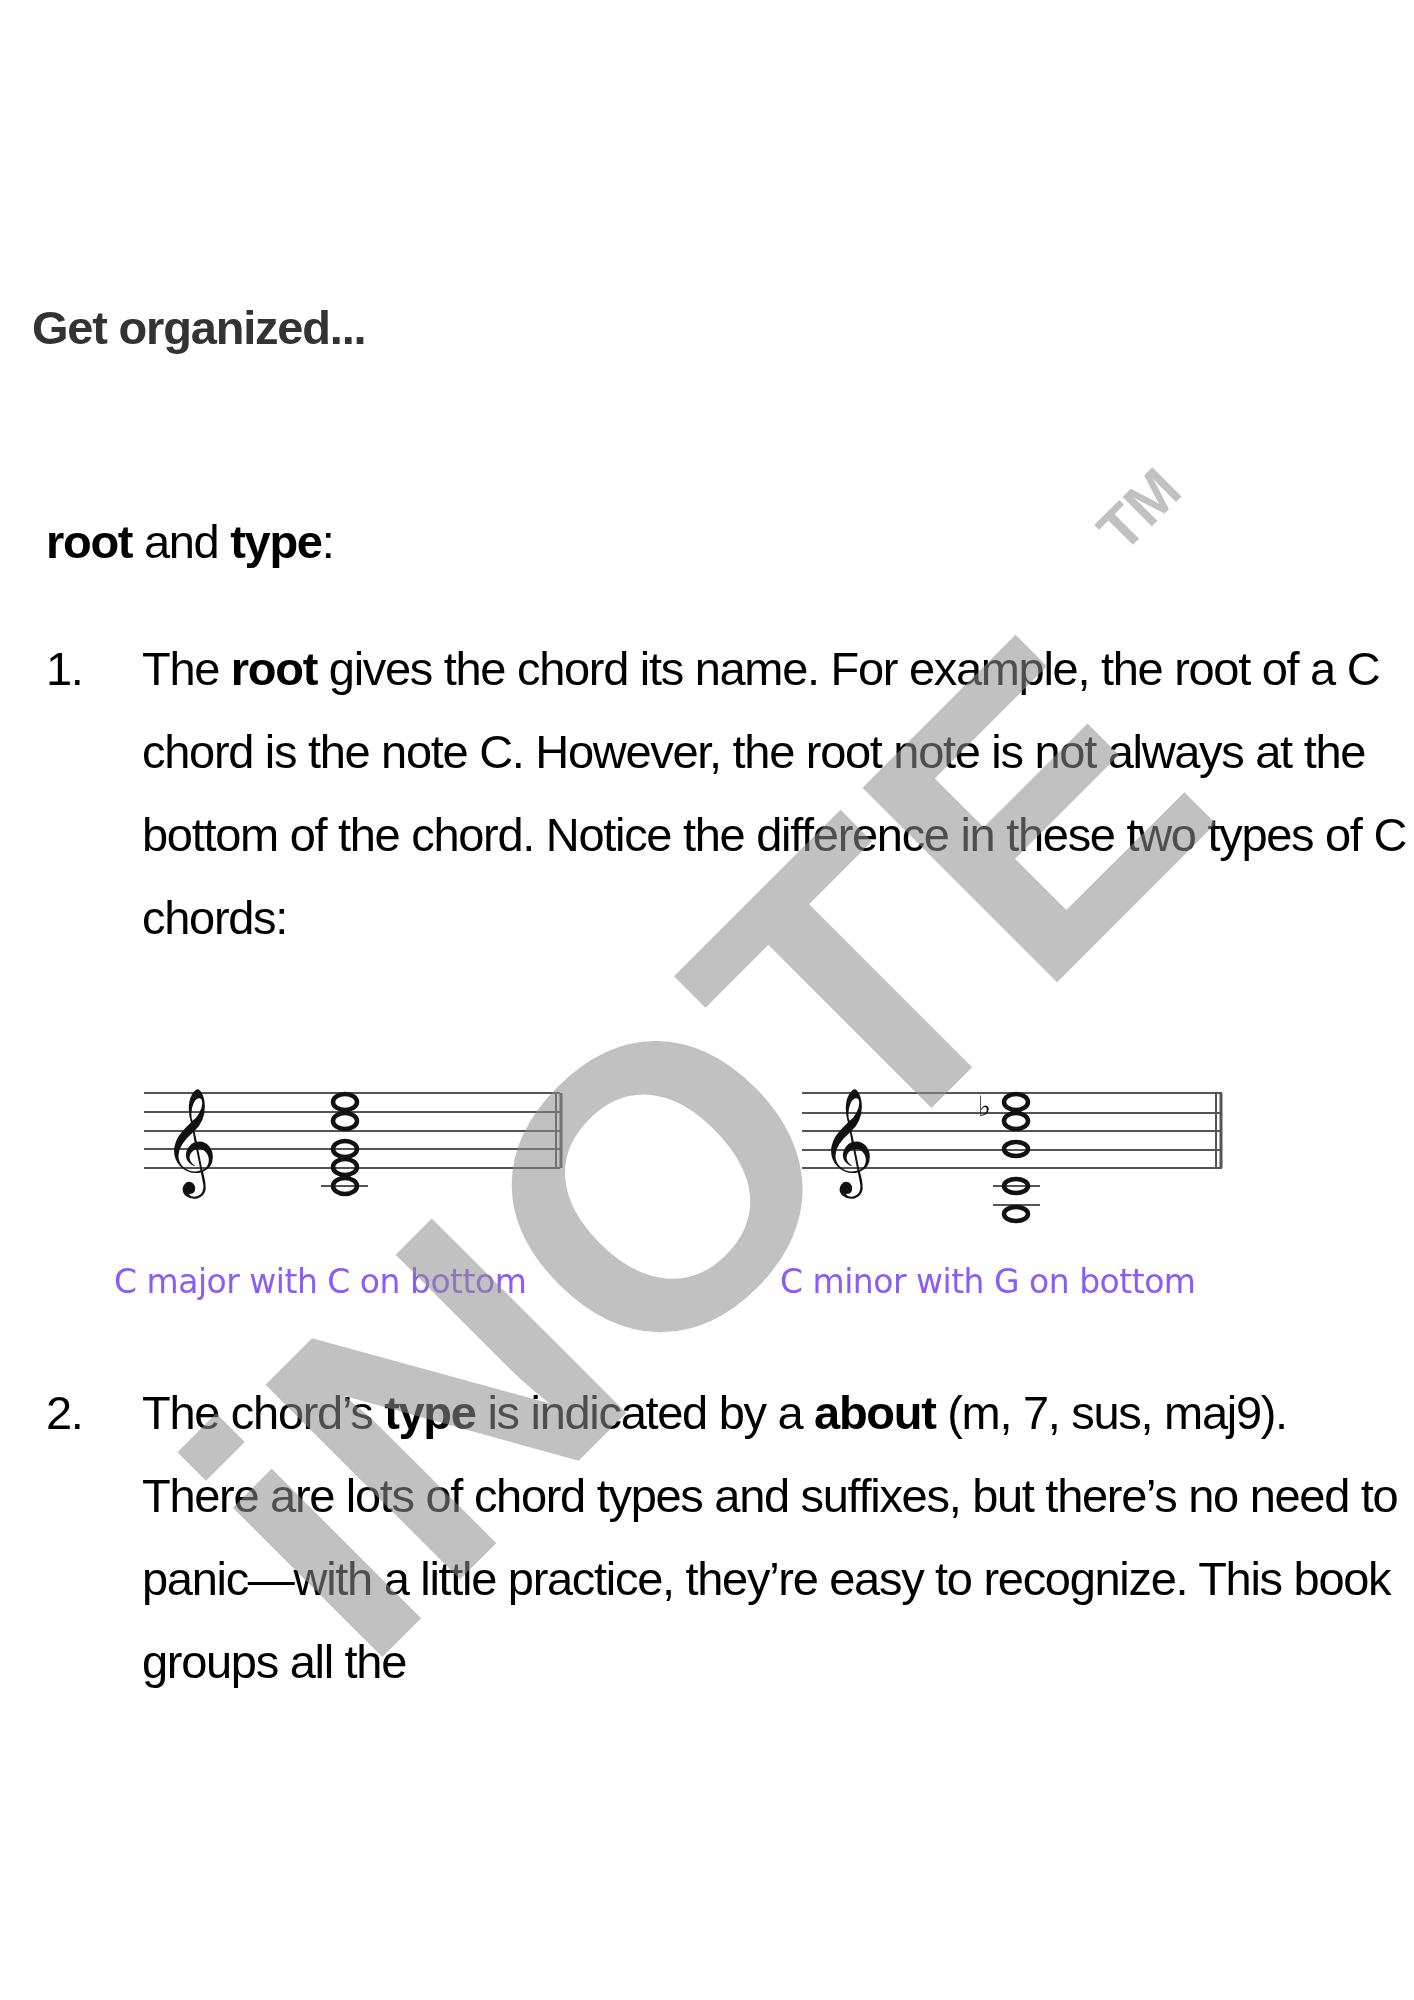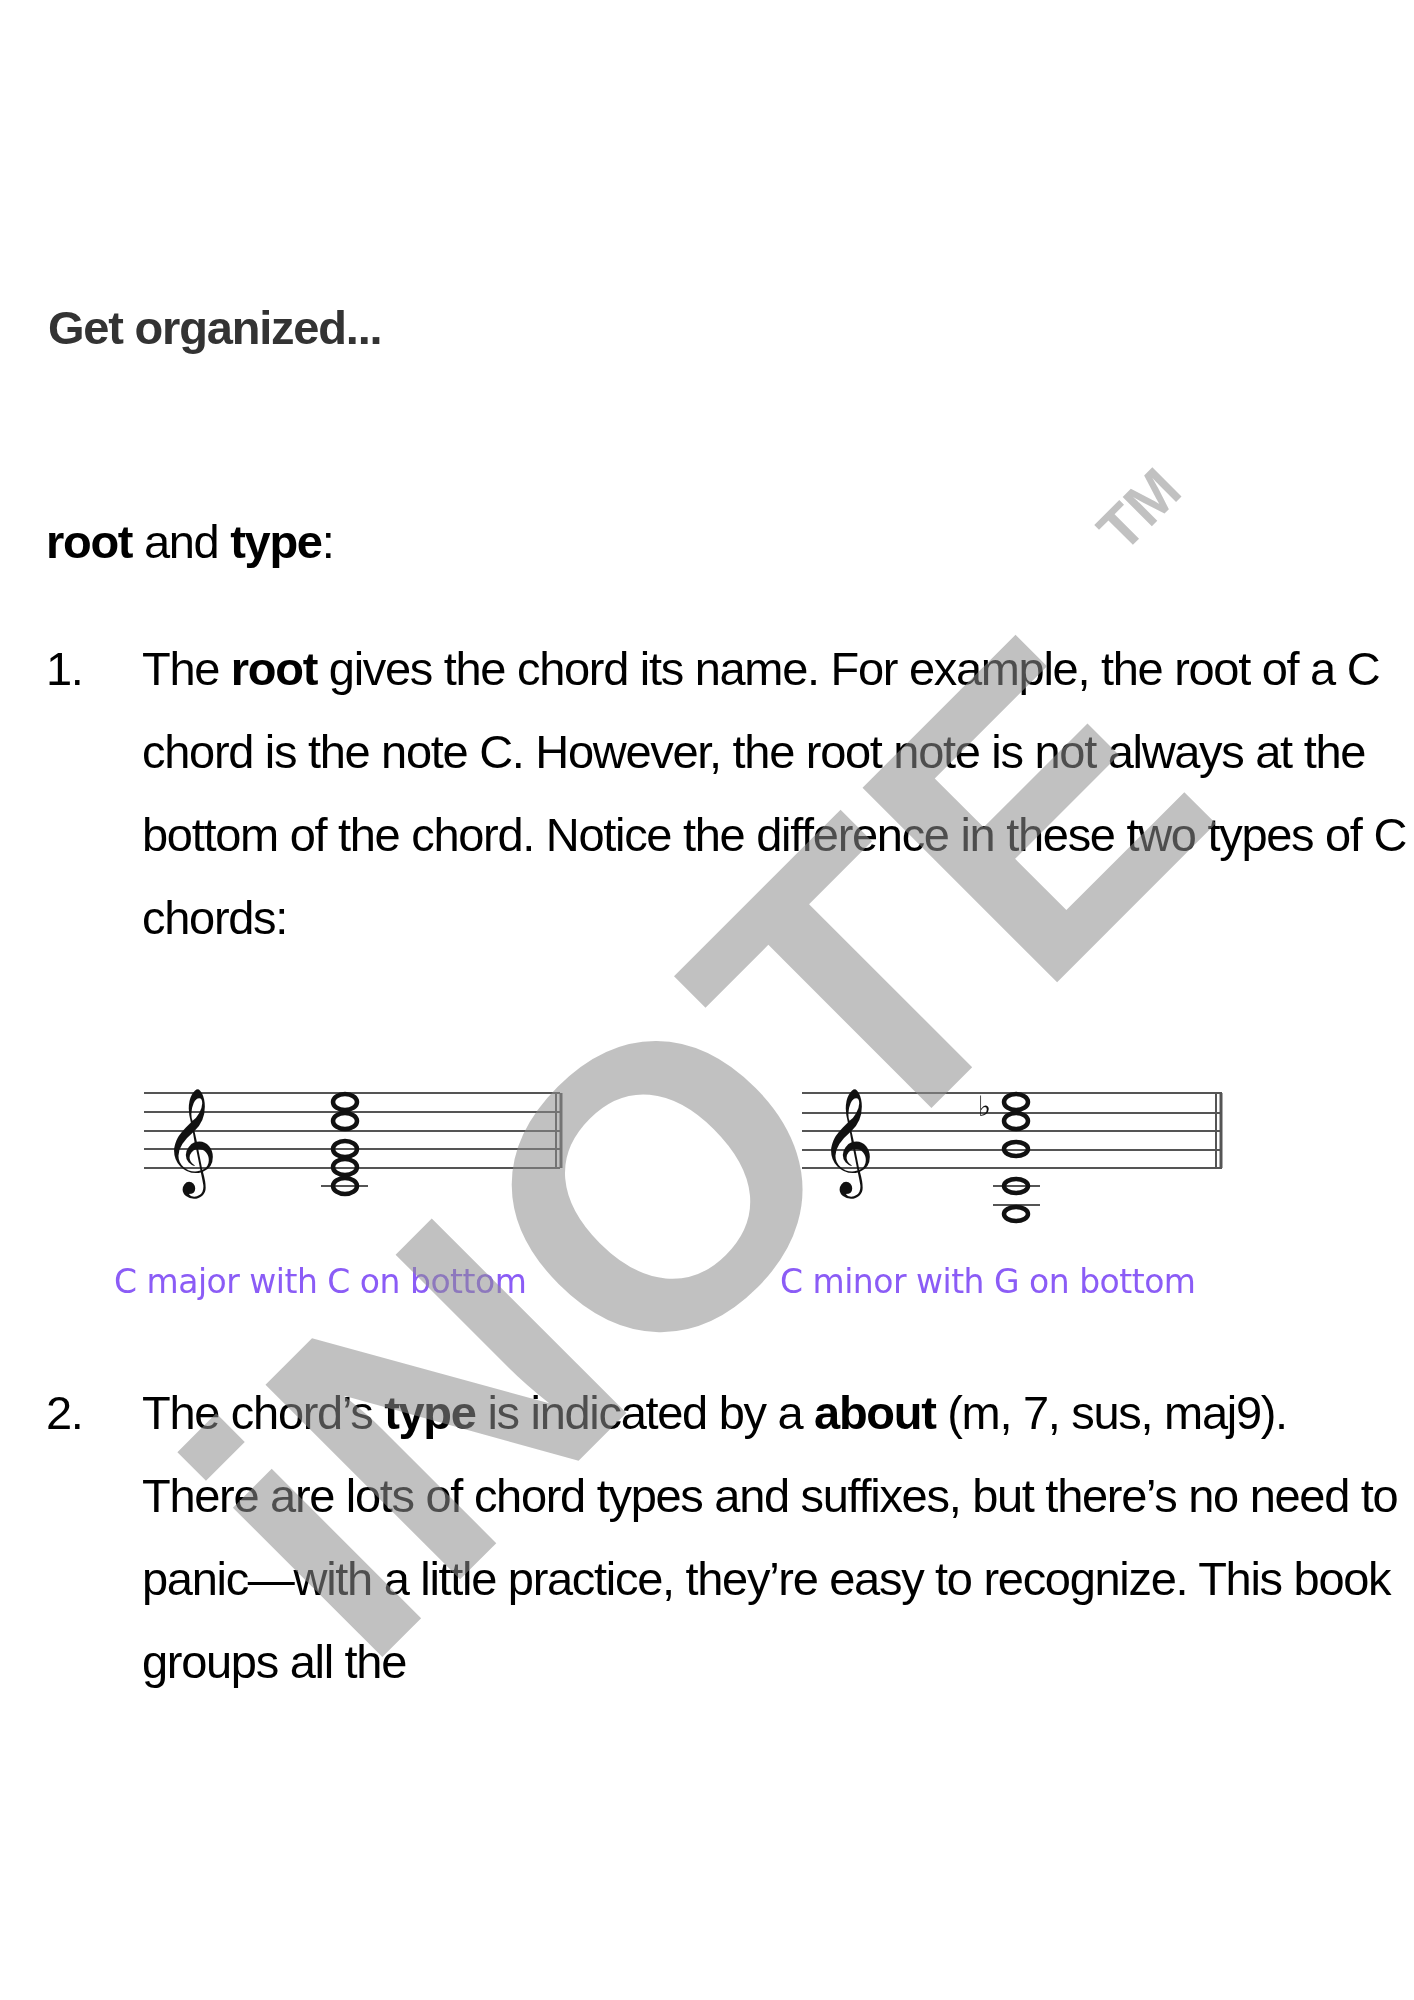--- a/index.html
+++ b/index.html
@@ -1,19 +1,19 @@
 <!DOCTYPE html>
 <html><head>
 <meta charset="utf-8">
 <style>
   html, body { margin: 0; padding: 0; background: #ffffff; }
   body { width: 1414px; height: 2000px; position: relative; overflow: hidden;
          font-family: "Liberation Sans", sans-serif; color: #000; }
   .page { position: absolute; left: 0; top: 0; width: 1414px; height: 2000px; }
-  .heading { position: absolute; left: 48px; top: 300px; font-size: 47px; font-weight: bold;
+  .heading { position: absolute; left: 32px; top: 300px; font-size: 47px; font-weight: bold;
              color: #333333; letter-spacing: -1.2px; margin: 0; }
   .para { position: absolute; left: 46px; width: 1330px; font-size: 47px; line-height: 83px;
           letter-spacing: -1.3px; margin: 0; }
   .intro { top: 417px; }
   .list-item { position: absolute; left: 46px; width: 1330px; font-size: 47px; line-height: 83px;
                letter-spacing: -1.3px; }
   .list-item .num { position: absolute; left: 0; top: 0; }
   .list-item .body { position: absolute; left: 74px; top: 0; width: 1270px; margin-left: 22px; }
   .item1 { top: 627px; }
   .item2 { top: 1371px; }

